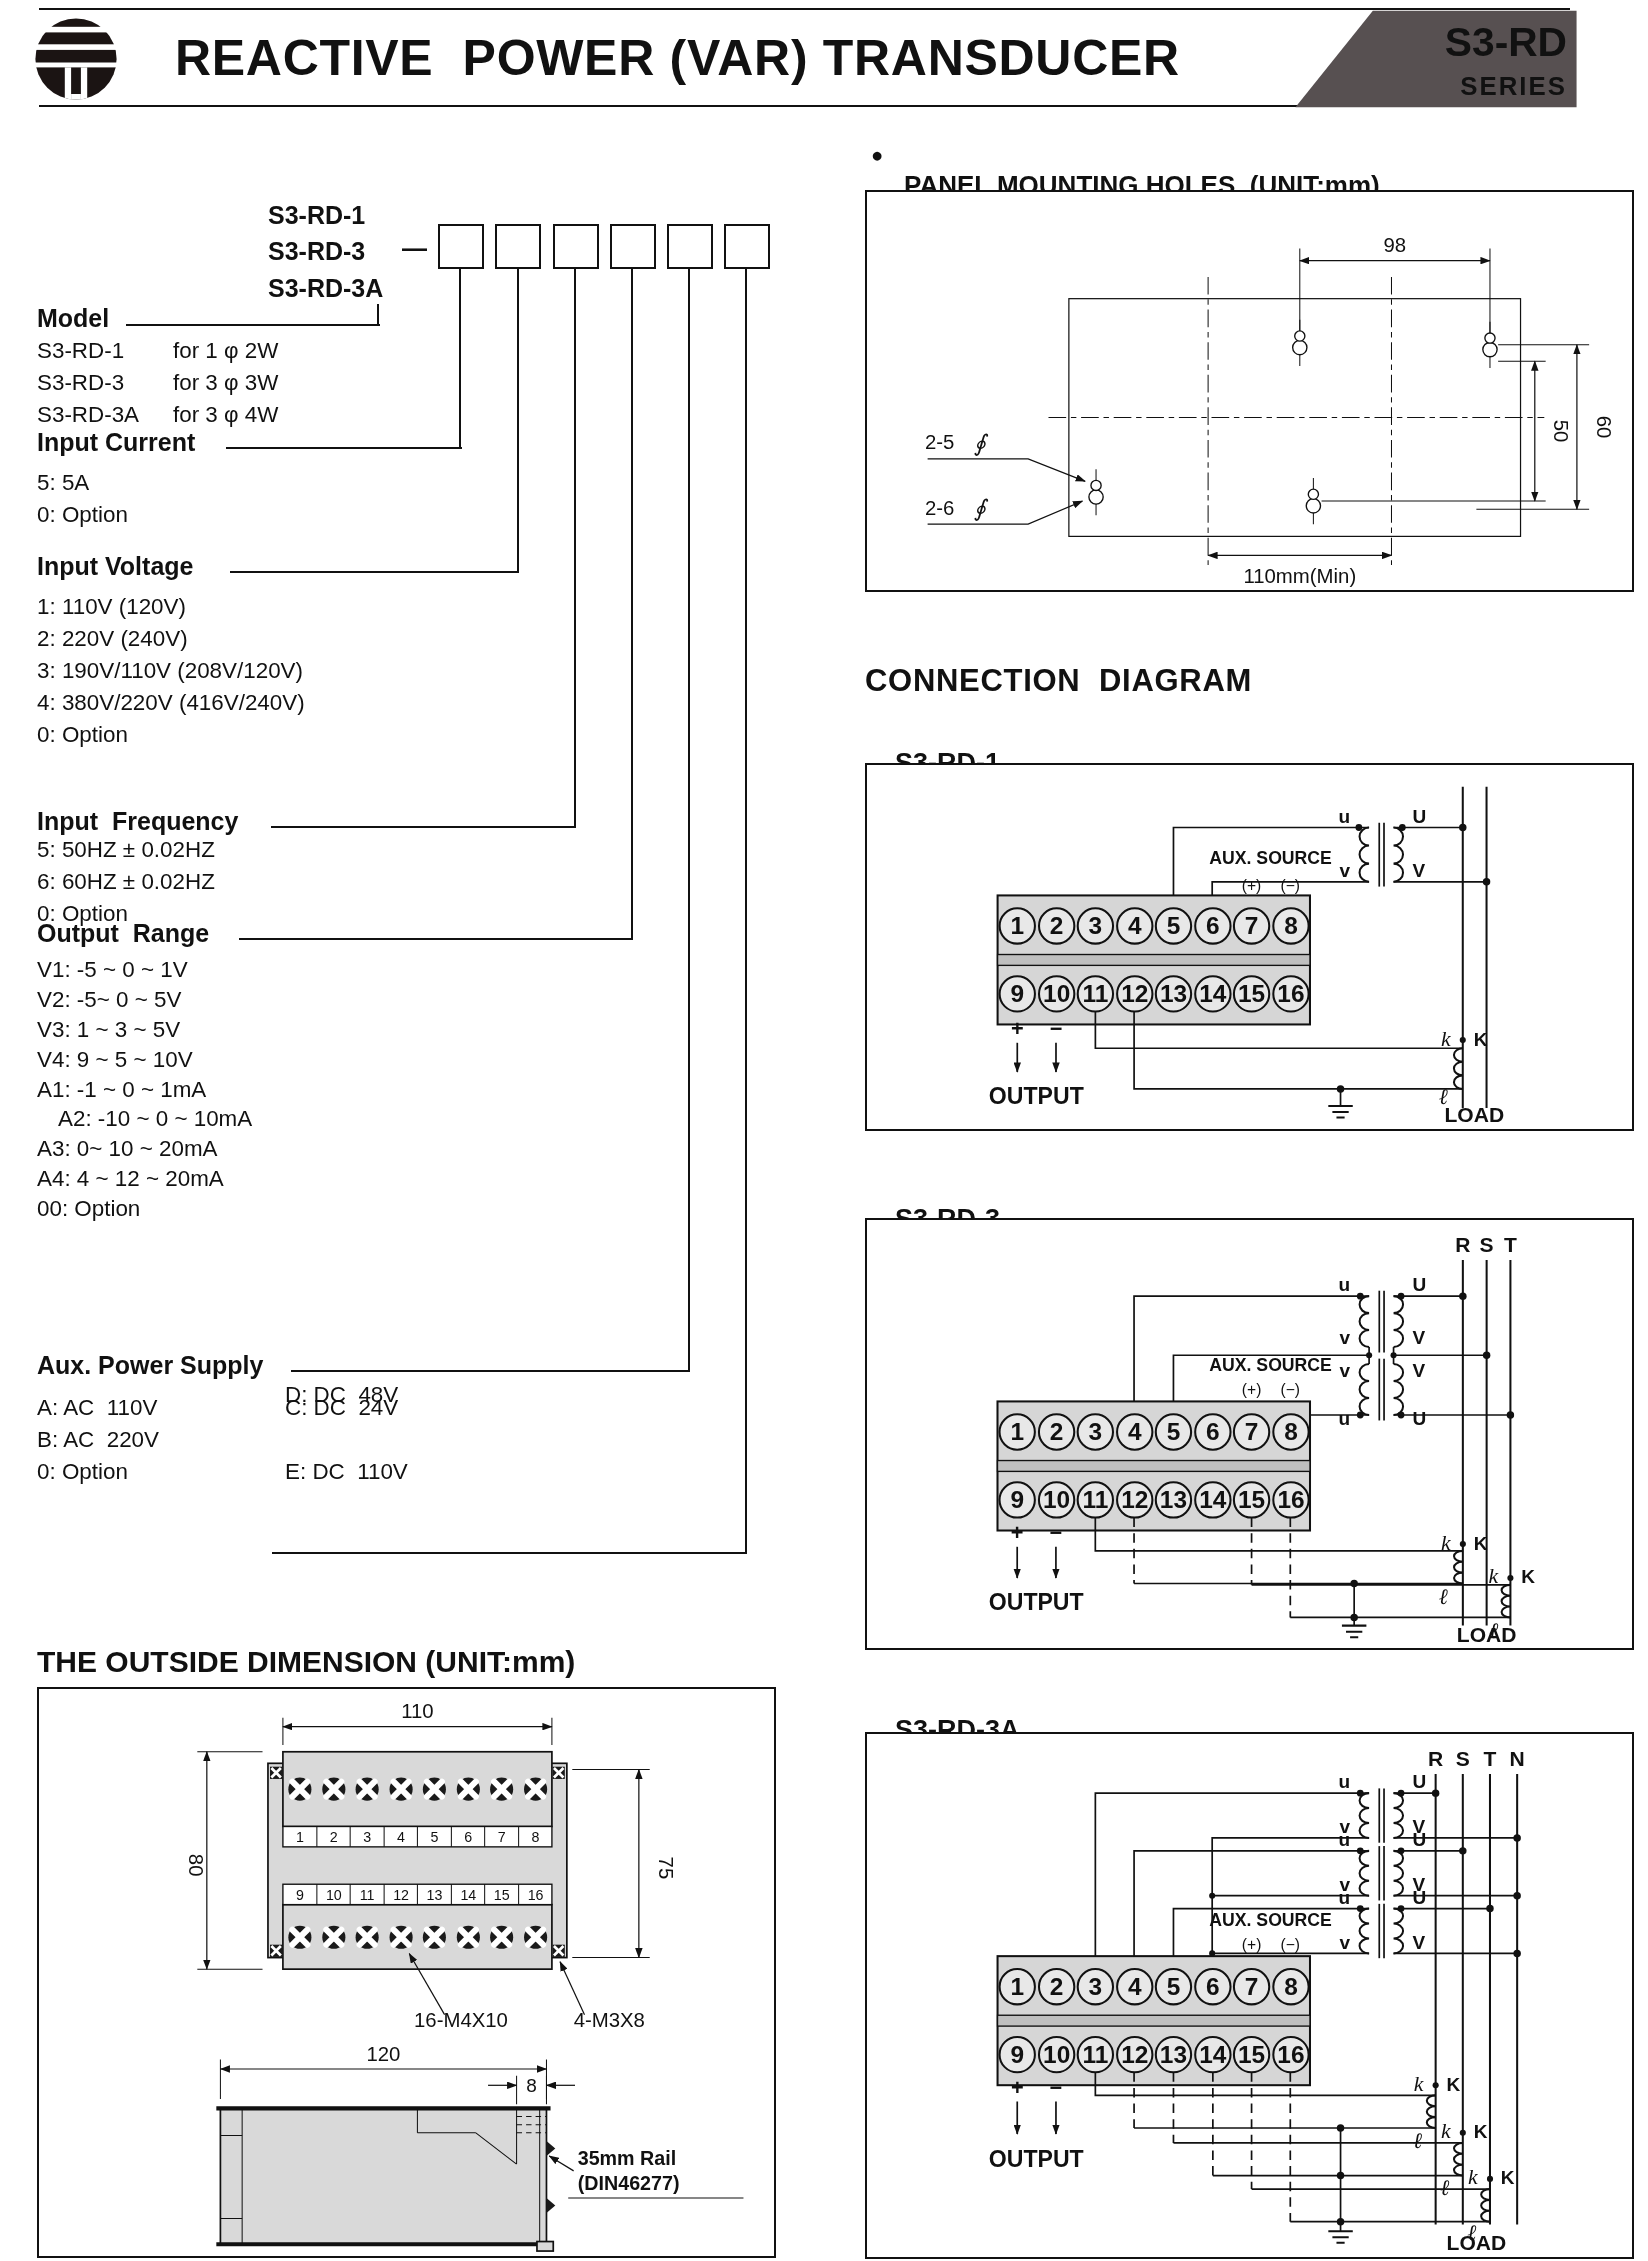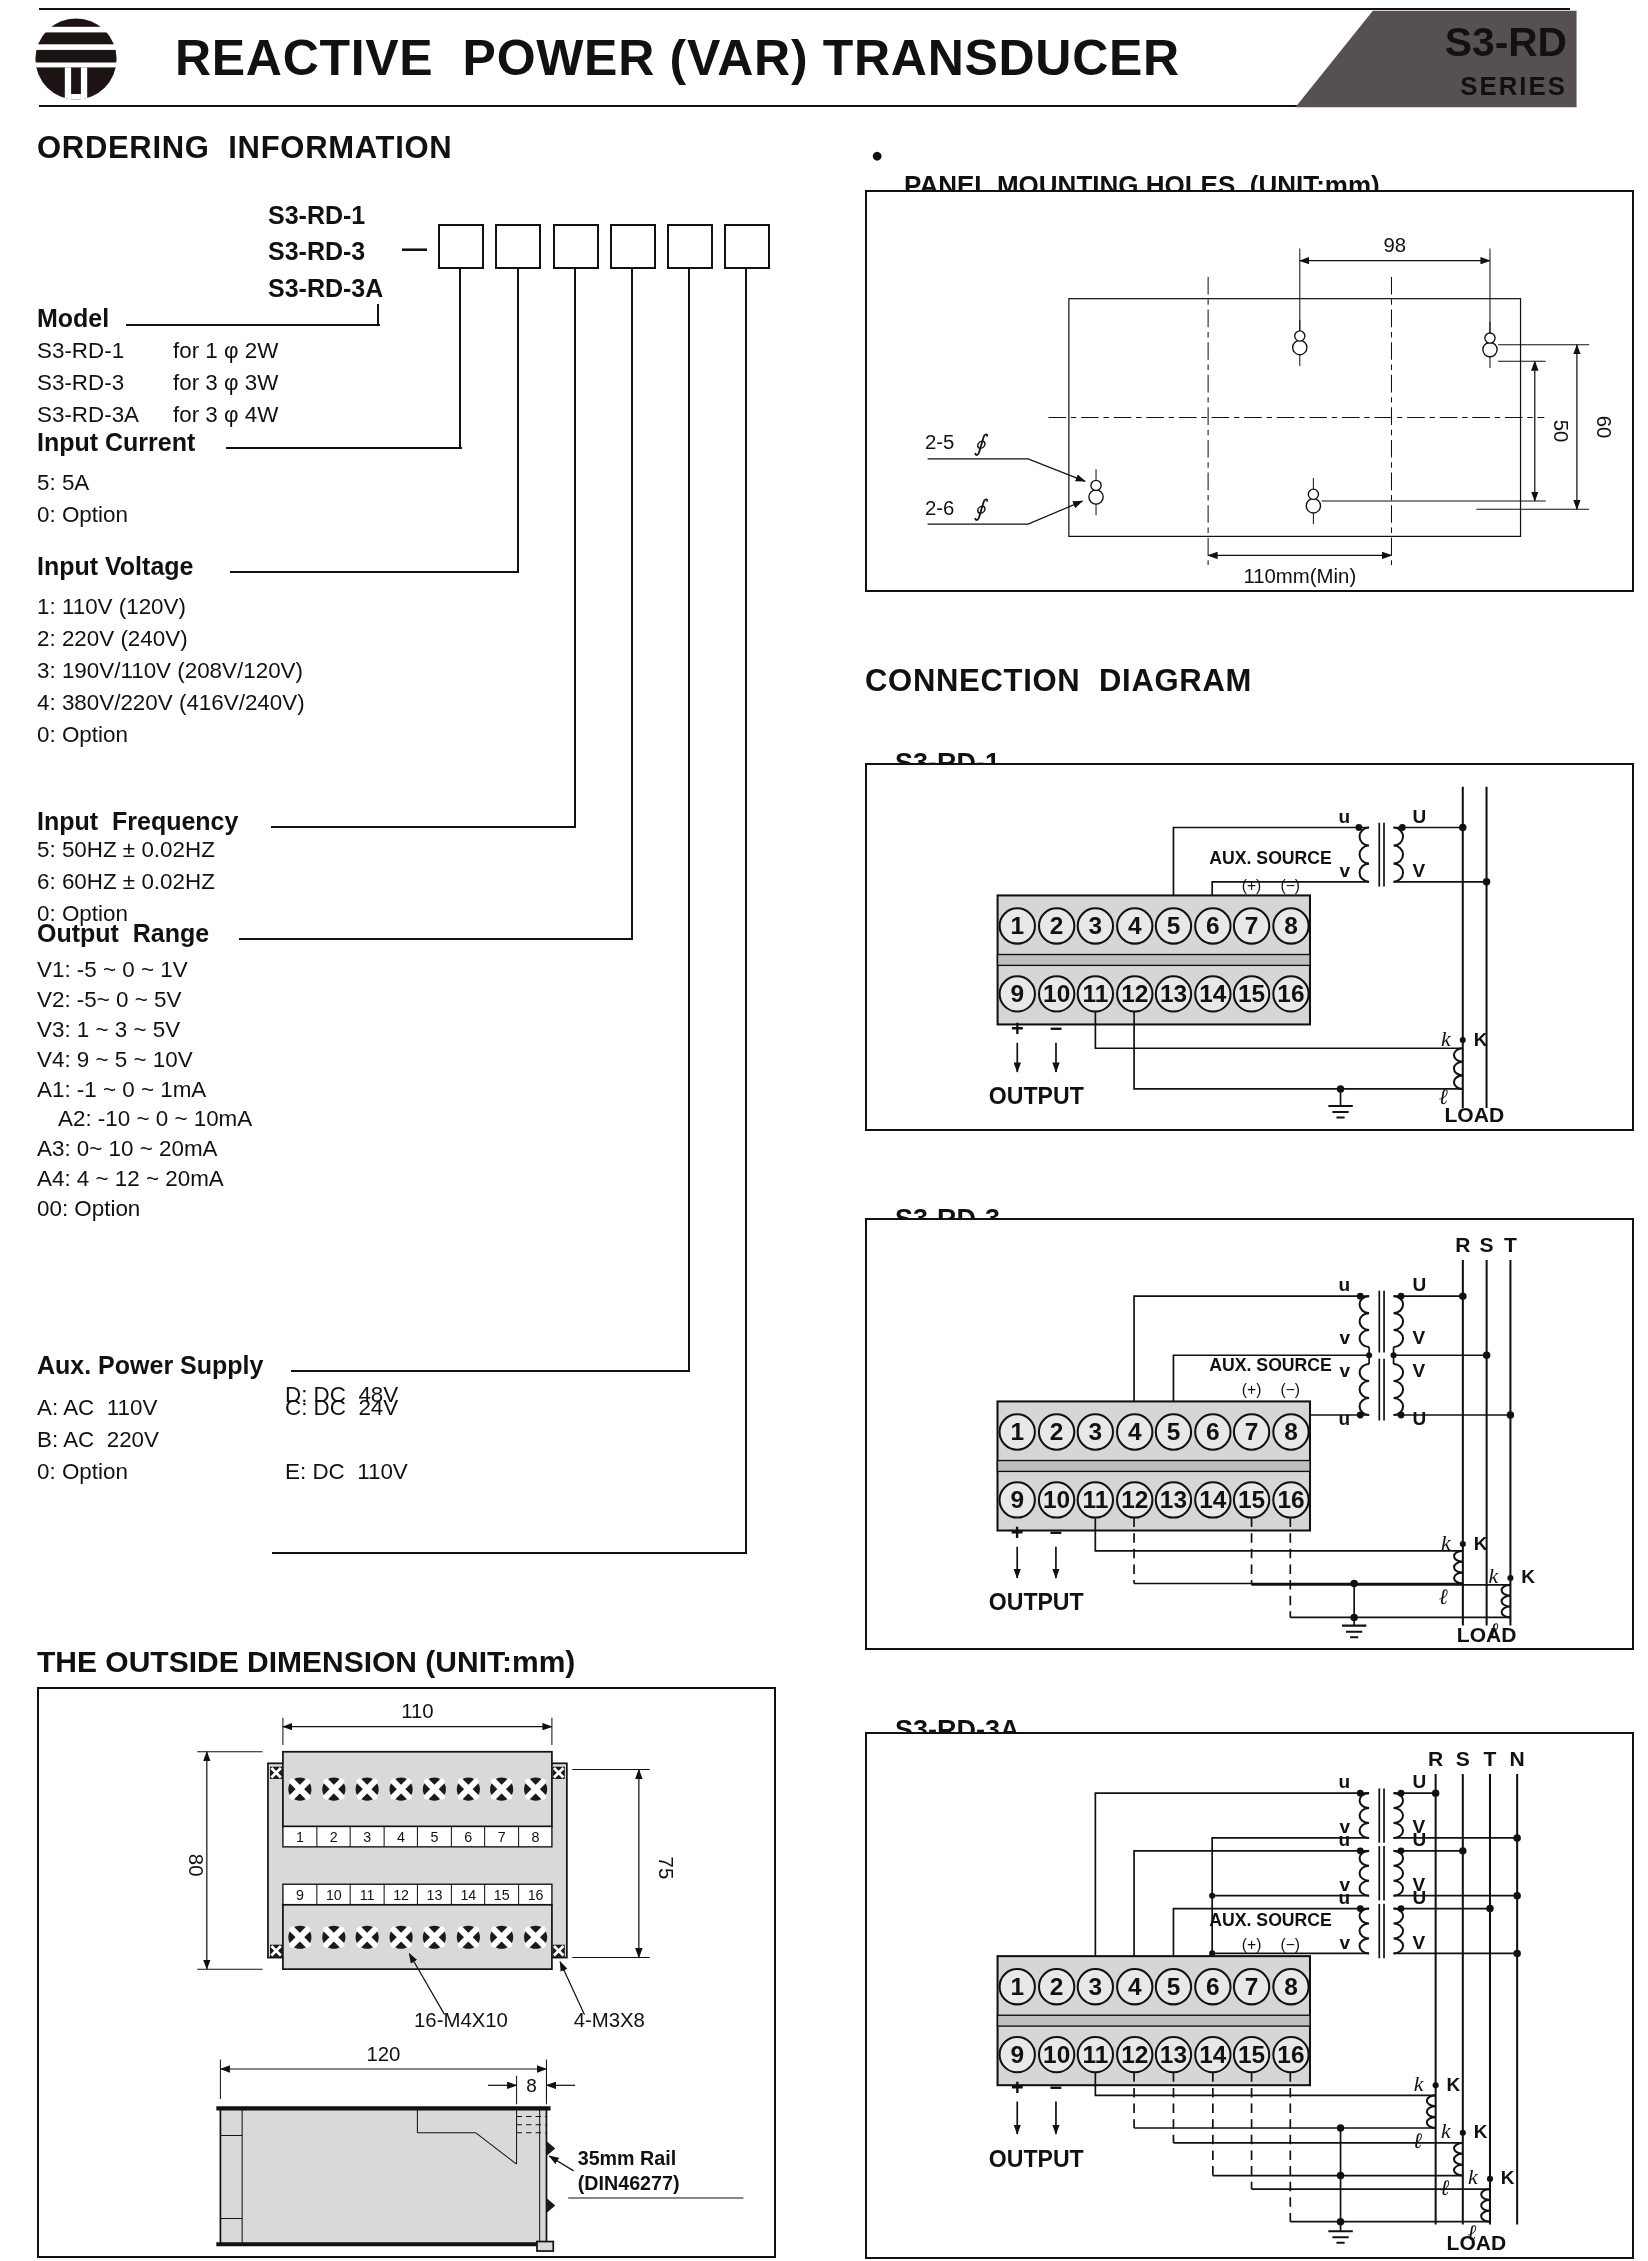--- a/index.html
+++ b/index.html
@@ -62,21 +62,20 @@
   </svg>
 
   <div class="abs" style="left:175px;top:28.5px;font-size:50px;font-weight:bold;letter-spacing:0.7px;white-space:pre;">REACTIVE  POWER (VAR) TRANSDUCER</div>
 
   <svg class="abs" style="left:1290px;top:8.2px;" width="292" height="102" viewBox="0 0 430 150">
     <polygon points="8,146 122,4 422,4 422,146" fill="#575051"></polygon>
     <text x="408" y="70" text-anchor="end" font-size="60" font-weight="bold" fill="#fff">S3-RD</text>
     <text x="408" y="128" text-anchor="end" font-size="38" font-weight="bold" letter-spacing="3" fill="#fff">SERIES</text>
   </svg>
 
-  <div class="abs h-big" style="left:37px;top:130px;">ORDERING  INFORMATION</div>
 
   <div class="abs model-line" style="left:268px;top:201px;">S3-RD-1</div>
   <div class="abs model-line" style="left:268px;top:237px;">S3-RD-3</div>
   <div class="abs model-line" style="left:268px;top:274px;">S3-RD-3A</div>
   <div class="abs model-line" style="left:402px;top:234px;">—</div>
 
   <div class="obox" style="left:438px;top:224px;"></div>
   <div class="obox" style="left:495px;top:224px;"></div>
   <div class="obox" style="left:553px;top:224px;"></div>
   <div class="obox" style="left:610px;top:224px;"></div>

